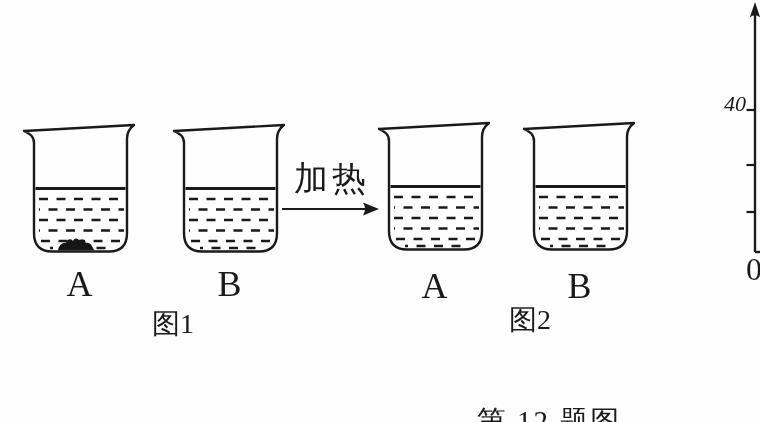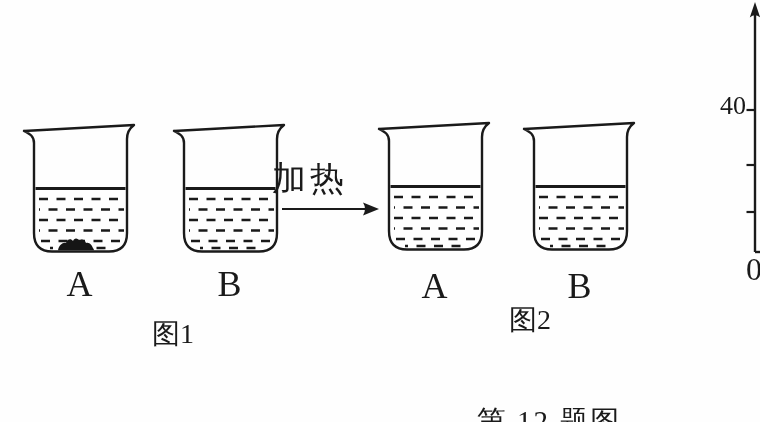--- a/index.html
+++ b/index.html
@@ -13,30 +13,30 @@
   .beaker{position:absolute;width:116px;height:133px;}
   .lbl{
     position:absolute;width:116px;text-align:center;
     font-size:36px;line-height:1;letter-spacing:1px;
   }
   .figcap{
     position:absolute;width:120px;text-align:center;
     font-size:28px;line-height:1;
   }
   .heat-label{
-    position:absolute;left:272px;top:160px;width:120px;
+    position:absolute;left:272px;top:160px;width:120px;text-align:center;
     font-size:34px;line-height:1.1;letter-spacing:4px;
   }
   .title-cap{
     position:absolute;left:429px;top:387px;width:240px;text-align:center;
     font-size:29px;line-height:1;letter-spacing:2px;margin-top:20px;
   }
   .tick-40{
     position:absolute;left:698px;top:93px;width:48px;text-align:right;
-    font-size:26px;line-height:1;
+    font-size:22px;line-height:1;font-style:italic;
   }
   .origin-0{
     position:absolute;left:746px;top:253px;
     font-size:32px;line-height:1;
   }
 </style>
 </head>
 <body>
 
 <svg width="0" height="0" style="position:absolute" aria-hidden="true">
@@ -59,21 +59,21 @@
 
 <svg class="beaker" style="left:22px;top:122px" viewBox="0 0 116 133">
   <use href="#beaker-shape"></use>
   <use href="#sediment-shape"></use>
 </svg>
 <svg class="beaker" style="left:172px;top:122px" viewBox="0 0 116 133">
   <use href="#beaker-shape"></use>
 </svg>
 <div class="lbl" style="left:22px;top:266px">A</div>
 <div class="lbl" style="left:172px;top:266px">B</div>
-<div class="figcap" style="left:113px;top:320px">图1</div>
+<div class="figcap" style="left:113px;top:310px">图1</div>
 
 <div class="heat-label">加热</div>
 <svg class="abs" style="left:280px;top:198px" width="100" height="22" viewBox="0 0 100 22">
   <line x1="2" y1="11" x2="86" y2="11" stroke="#1a1a1a" stroke-width="2.2"></line>
   <path d="M99 11 L83 4.5 Q87 11 83 17.5 Z" fill="#1a1a1a"></path>
 </svg>
 
 <svg class="beaker" style="left:377px;top:120px" viewBox="0 0 116 133">
   <use href="#beaker-shape"></use>
 </svg>

